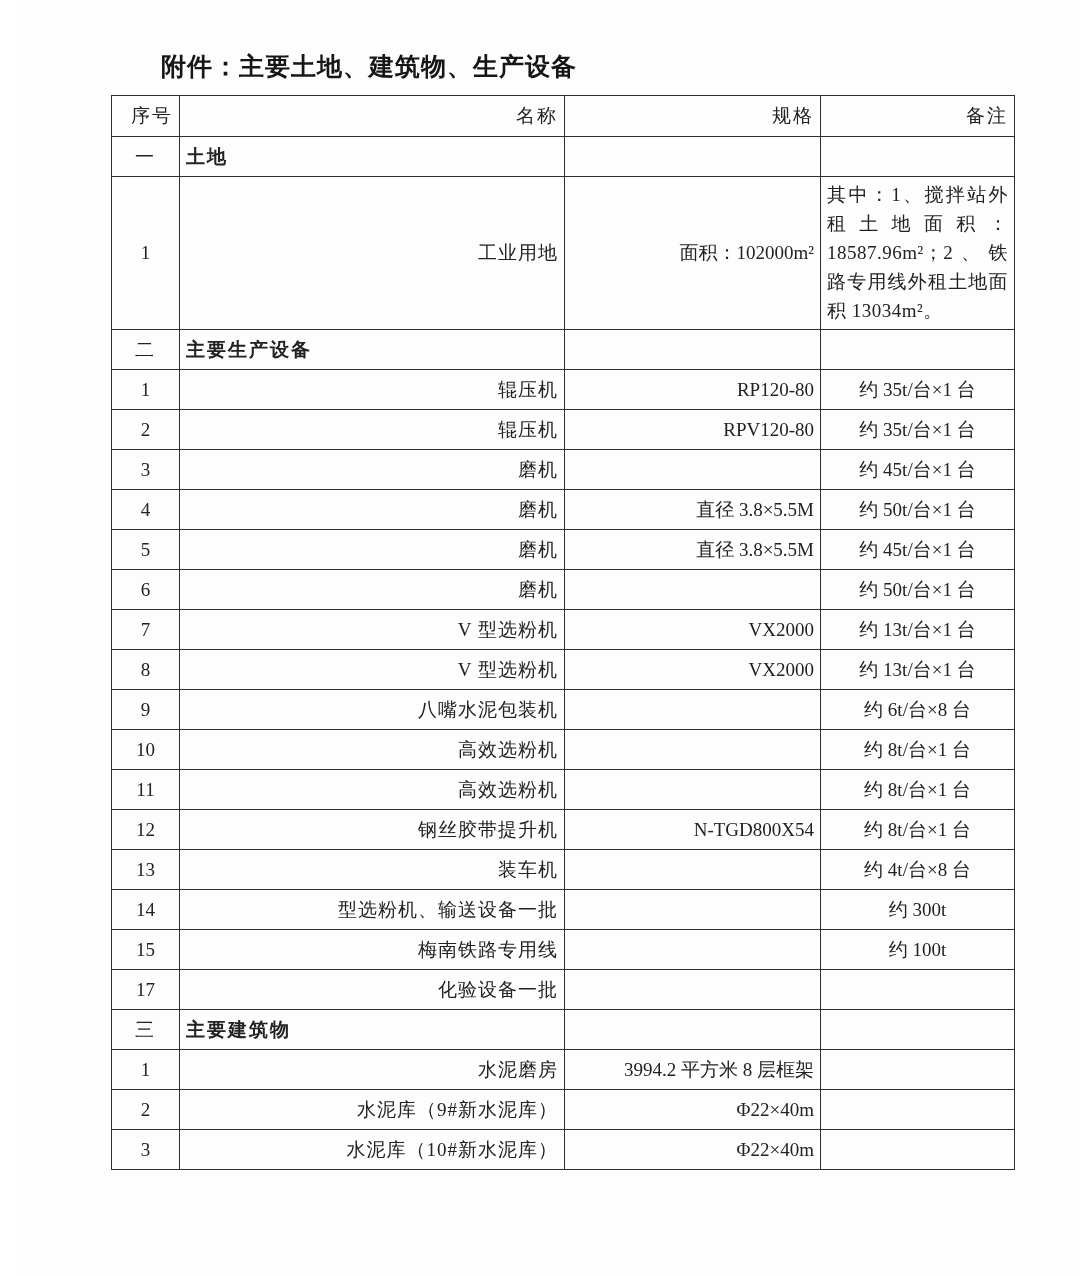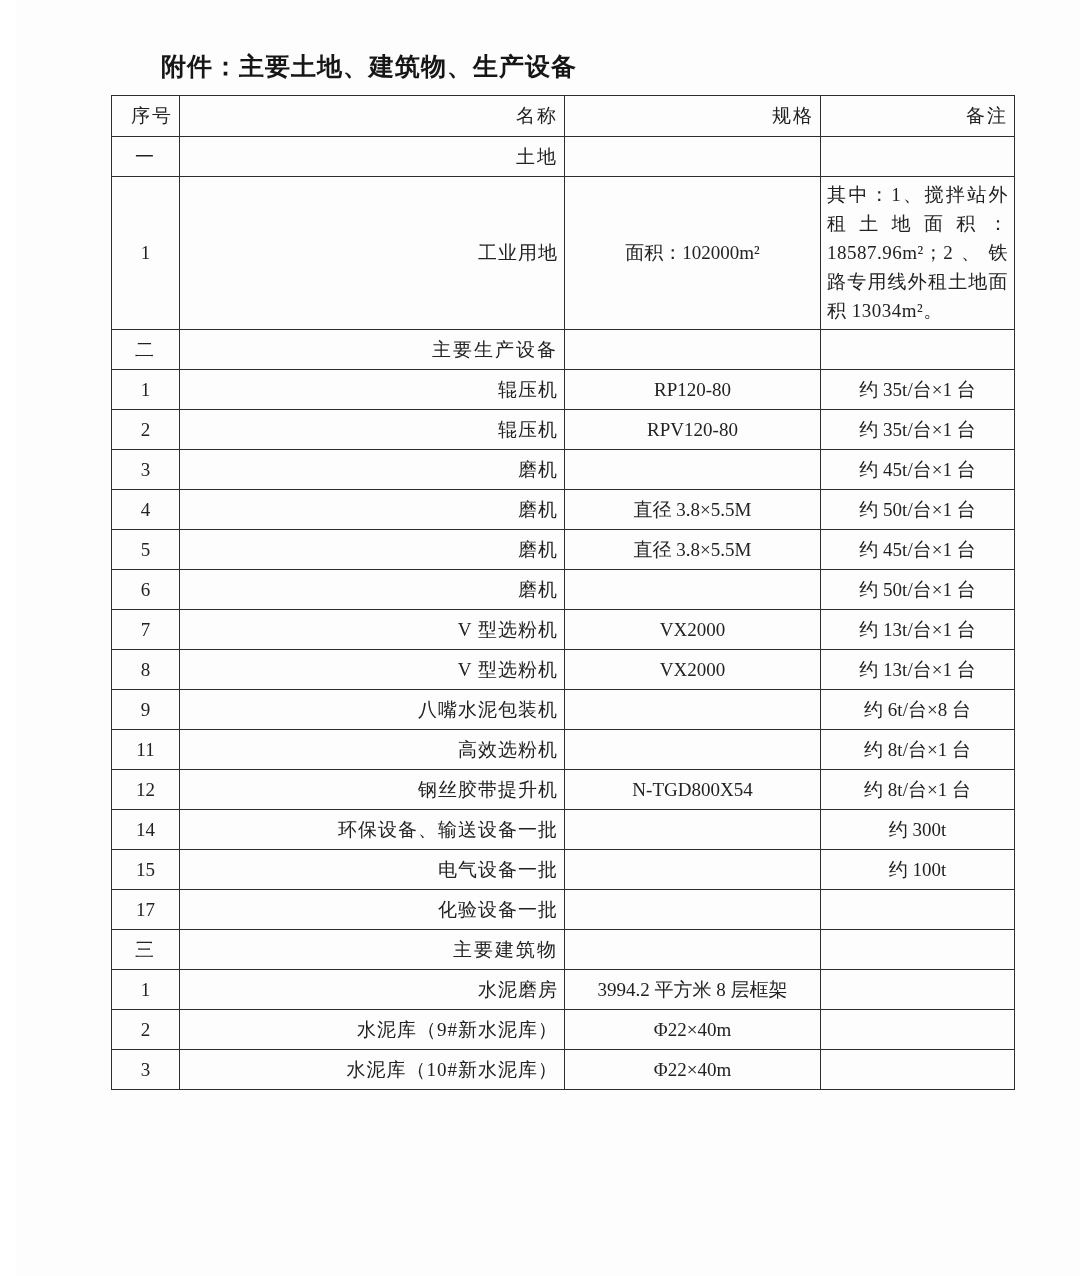--- a/index.html
+++ b/index.html
@@ -53,22 +53,22 @@
   tr.row-section td {
     height: 31px;
     text-align: center;
     letter-spacing: 2px;
   }
   tr.row-item td {
     height: 31px;
   }
   td.col-no   { text-align: center; }
   td.col-name { text-align: right; padding-left: 12px; letter-spacing: 1px; }
-  tr.row-section td.col-name { text-align: right; padding-left: 6px; }
-  td.col-spec { text-align: center; }
+  tr.row-section td.col-name { text-align: left; padding-left: 6px; font-weight: bold; }
+  td.col-spec { text-align: right; }
   td.col-note { text-align: center; }
   td.note-long {
     text-align: justify;
     text-align-last: left;
     text-justify: inter-character;
     padding: 8px 10px;
     line-height: 1.52;
     letter-spacing: 0.5px;
   }
 </style>
@@ -161,40 +161,52 @@
           <td class="col-spec">VX2000</td>
           <td class="col-note">约 13t/台×1 台</td>
         </tr>
         <tr class="row-item">
           <td class="col-no">9</td>
           <td class="col-name">八嘴水泥包装机</td>
           <td class="col-spec"></td>
           <td class="col-note">约 6t/台×8 台</td>
         </tr>
         <tr class="row-item">
+          <td class="col-no">10</td>
+          <td class="col-name">高效选粉机</td>
+          <td class="col-spec"></td>
+          <td class="col-note">约 8t/台×1 台</td>
+        </tr>
+        <tr class="row-item">
           <td class="col-no">11</td>
           <td class="col-name">高效选粉机</td>
           <td class="col-spec"></td>
           <td class="col-note">约 8t/台×1 台</td>
         </tr>
         <tr class="row-item">
           <td class="col-no">12</td>
           <td class="col-name">钢丝胶带提升机</td>
           <td class="col-spec">N-TGD800X54</td>
           <td class="col-note">约 8t/台×1 台</td>
         </tr>
         <tr class="row-item">
+          <td class="col-no">13</td>
+          <td class="col-name">装车机</td>
+          <td class="col-spec"></td>
+          <td class="col-note">约 4t/台×8 台</td>
+        </tr>
+        <tr class="row-item">
           <td class="col-no">14</td>
-          <td class="col-name">环保设备、输送设备一批</td>
+          <td class="col-name">型选粉机、输送设备一批</td>
           <td class="col-spec"></td>
           <td class="col-note">约 300t</td>
         </tr>
         <tr class="row-item">
           <td class="col-no">15</td>
-          <td class="col-name">电气设备一批</td>
+          <td class="col-name">梅南铁路专用线</td>
           <td class="col-spec"></td>
           <td class="col-note">约 100t</td>
         </tr>
         <tr class="row-item">
           <td class="col-no">17</td>
           <td class="col-name">化验设备一批</td>
           <td class="col-spec"></td>
           <td class="col-note"></td>
         </tr>
         <tr class="row-section">

